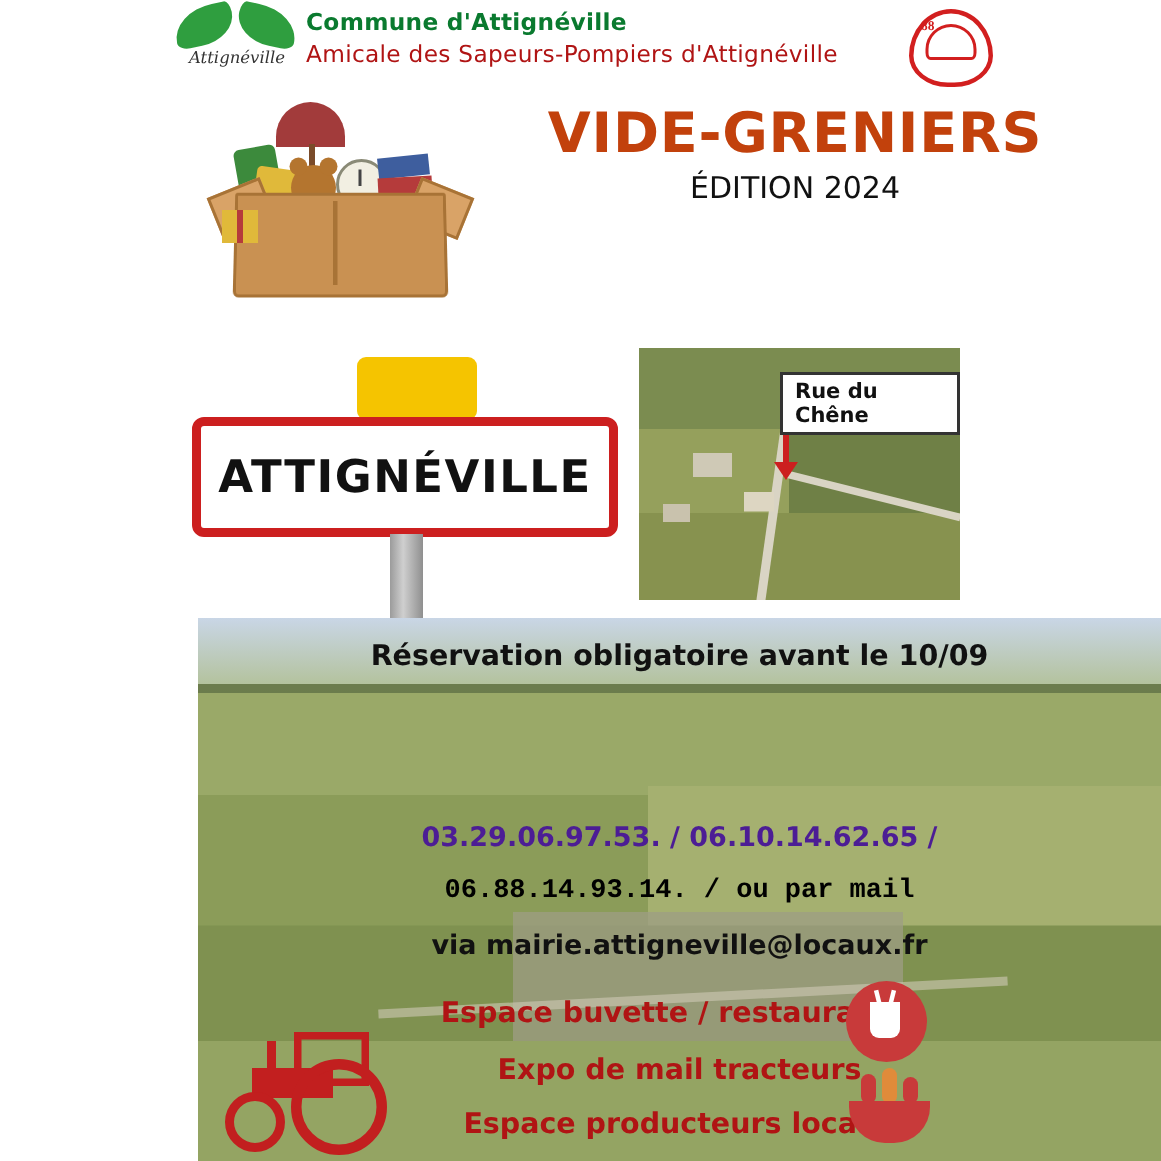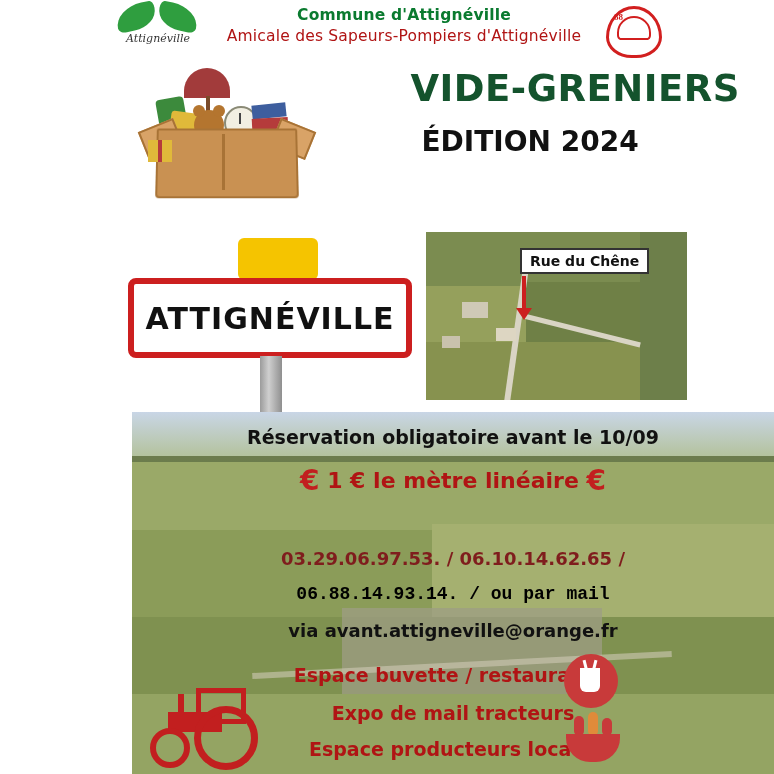--- a/index.html
+++ b/index.html
@@ -64,21 +64,20 @@
     font-style: italic;
     font-size: 11px;
     color: #333333;
   }
 
   .header-titles {
     position: absolute;
     left: 204px;
     top: 6px;
     width: 400px;
-    text-align: center;
   }
   .header-line1 {
     font-family: "DejaVu Sans", sans-serif;
     font-weight: bold;
     font-size: 15.5px;
     color: #0a7a2f;
     letter-spacing: 0.2px;
   }
   .header-line2 {
     margin-top: 3px;
@@ -291,38 +290,37 @@
     position: absolute;
     left: 320px;
     top: 70px;
     width: 420px;
     text-align: center;
   }
   .title-main1 {
     font-family: "DejaVu Sans", sans-serif;
     font-weight: bold;
     font-size: 37px;
-    color: #14532d;
+    color: #c2410c;
     letter-spacing: 0.5px;
     line-height: 1.05;
-    text-align: right;
   }
   .title-main2 {
     font-family: "DejaVu Sans", sans-serif;
     font-weight: bold;
     font-size: 37px;
     color: #111111;
     letter-spacing: 0.5px;
     line-height: 1.1;
   }
   .title-edition {
-    margin-top: 16px;
-    font-family: "DejaVu Sans", sans-serif;
-    font-weight: bold;
-    font-size: 28px;
+    margin-top: 4px;
+    font-family: "DejaVu Sans", sans-serif;
+    font-weight: normal;
+    font-size: 20px;
     color: #111111;
   }
   .title-date {
     margin-top: 8px;
     font-family: "DejaVu Sans", sans-serif;
     font-weight: bold;
     font-size: 26px;
     color: #b01414;
   }
 
@@ -375,21 +373,20 @@
 
   
   .map-photo {
     position: absolute;
     left: 426px;
     top: 232px;
     width: 214px;
     height: 168px;
     overflow: hidden;
     background: #6d7f4a;
-    padding-left: 47px;
   }
   .map-photo .field1 {
     position: absolute; left: 0; top: 0; width: 214px; height: 54px;
     background: #7b8c50;
   }
   .map-photo .field2 {
     position: absolute; left: 0; top: 54px; width: 100px; height: 60px;
     background: #95a05c;
   }
   .map-photo .field3 {
@@ -545,21 +542,21 @@
     font-size: 19px;
     color: #111111;
     text-decoration: underline;
   }
   .info-phones1 {
     position: absolute;
     left: 0; top: 136px; width: 642px;
     font-family: "DejaVu Sans", sans-serif;
     font-weight: bold;
     font-size: 18px;
-    color: #7f1d1d;
+    color: #4c1d95;
   }
   .info-phones2 {
     position: absolute;
     left: 0; top: 172px; width: 642px;
     font-family: Liberation Mono, monospace;
     font-weight: bold;
     font-size: 18px;
     color: #000000;
   }
   .info-mail {
@@ -768,29 +765,24 @@
     <div class="aerial-f2"></div>
     <div class="aerial-f3"></div>
     <div class="aerial-f4"></div>
     <div class="aerial-village"></div>
     <div class="aerial-f5"></div>
     <div class="aerial-road"></div>
 
     <div class="info-text">
       <div class="info-reservation">Réservation obligatoire avant le 10/09</div>
 
-      <div class="info-price">
-        <span class="euro-sym">€</span>
-        <span>1 € le mètre linéaire</span>
-        <span class="euro-sym">€</span>
-      </div>
 
       <div class="info-phones1">03.29.06.97.53. / 06.10.14.62.65 /</div>
       <div class="info-phones2">06.88.14.93.14. / ou par mail</div>
-      <div class="info-mail">via avant.attigneville@orange.fr</div>
+      <div class="info-mail">via mairie.attigneville@locaux.fr</div>
 
       <div class="info-act1">Espace buvette / restauration</div>
       <div class="info-act2">Expo de mail tracteurs</div>
       <div class="info-act3">Espace producteurs locaux</div>
     </div>
 
     <div class="tractor">
       <div class="cab"></div>
       <div class="body"></div>
       <div class="pipe"></div>

